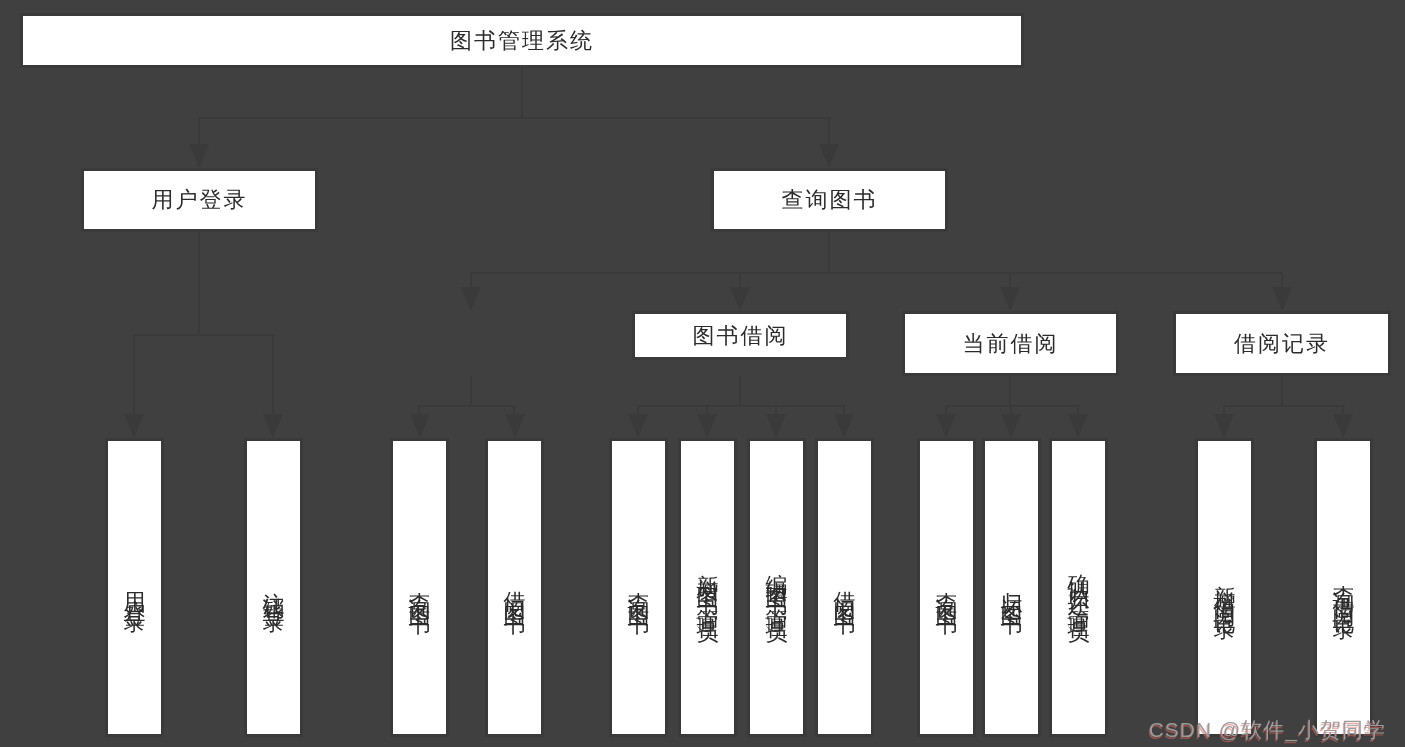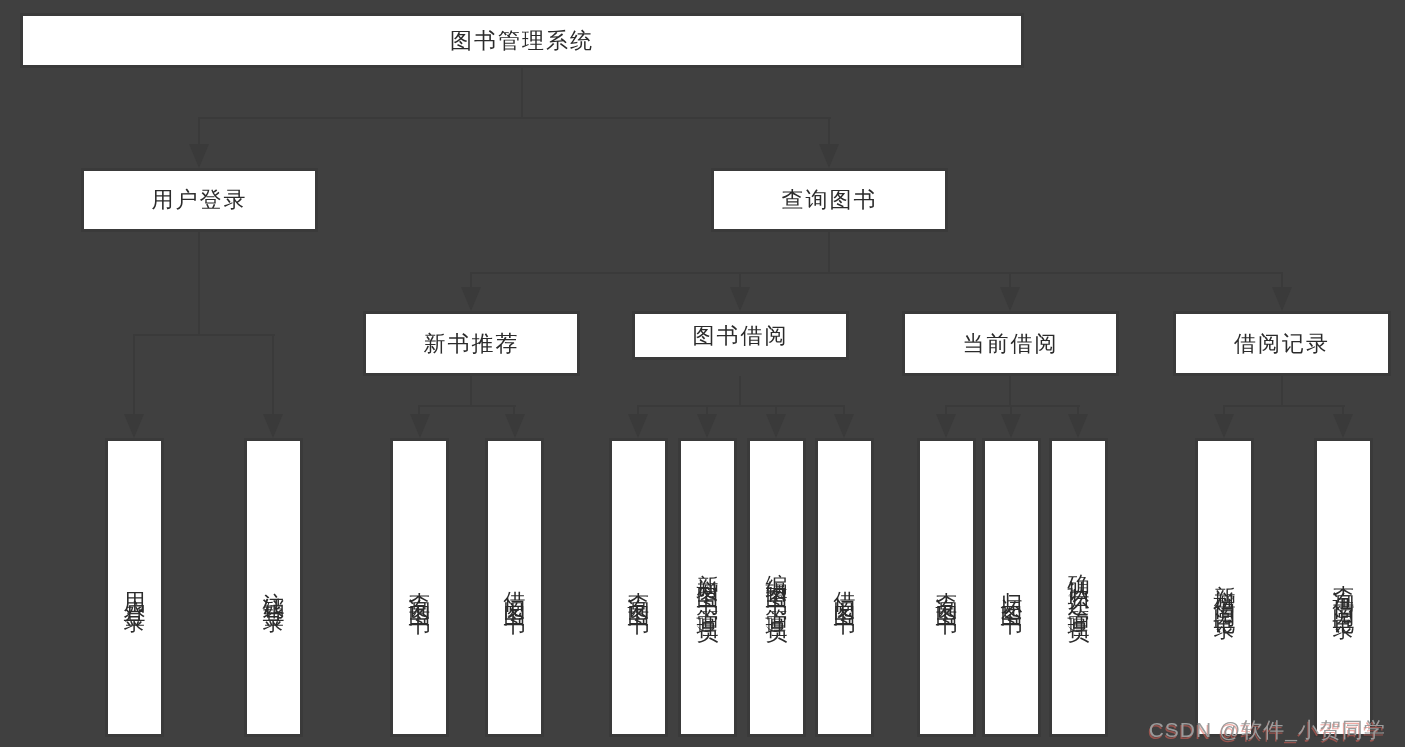--- a/index.html
+++ b/index.html
@@ -80,21 +80,20 @@
   <div class="hline" style="left:470px; top:272px; width:813px;"></div>
   <div class="vline" style="left:470px; top:272px; height:17px;"></div>
   <div class="vline" style="left:739px; top:272px; height:17px;"></div>
   <div class="vline" style="left:1009px; top:272px; height:17px;"></div>
   <div class="vline" style="left:1281px; top:272px; height:17px;"></div>
   <div class="arrow" style="left:461px; top:287px;"></div>
   <div class="arrow" style="left:730px; top:287px;"></div>
   <div class="arrow" style="left:1000px; top:287px;"></div>
   <div class="arrow" style="left:1272px; top:287px;"></div>
 
-  <div class="box hbox" style="left:363px; top:311px; width:217px; height:65px;">新书推荐</div>
   <div class="box hbox" style="left:632px; top:311px; width:217px; height:49px;">图书借阅</div>
   <div class="box hbox" style="left:902px; top:311px; width:217px; height:65px;">当前借阅</div>
   <div class="box hbox" style="left:1173px; top:311px; width:218px; height:65px;">借阅记录</div>
 
   <div class="vline" style="left:470px; top:376px; height:31px;"></div>
   <div class="hline" style="left:419px; top:405px; width:97px;"></div>
   <div class="vline" style="left:418px; top:405px; height:12px;"></div>
   <div class="vline" style="left:513px; top:405px; height:12px;"></div>
   <div class="arrow" style="left:410px; top:414px;"></div>
   <div class="arrow" style="left:505px; top:414px;"></div>

